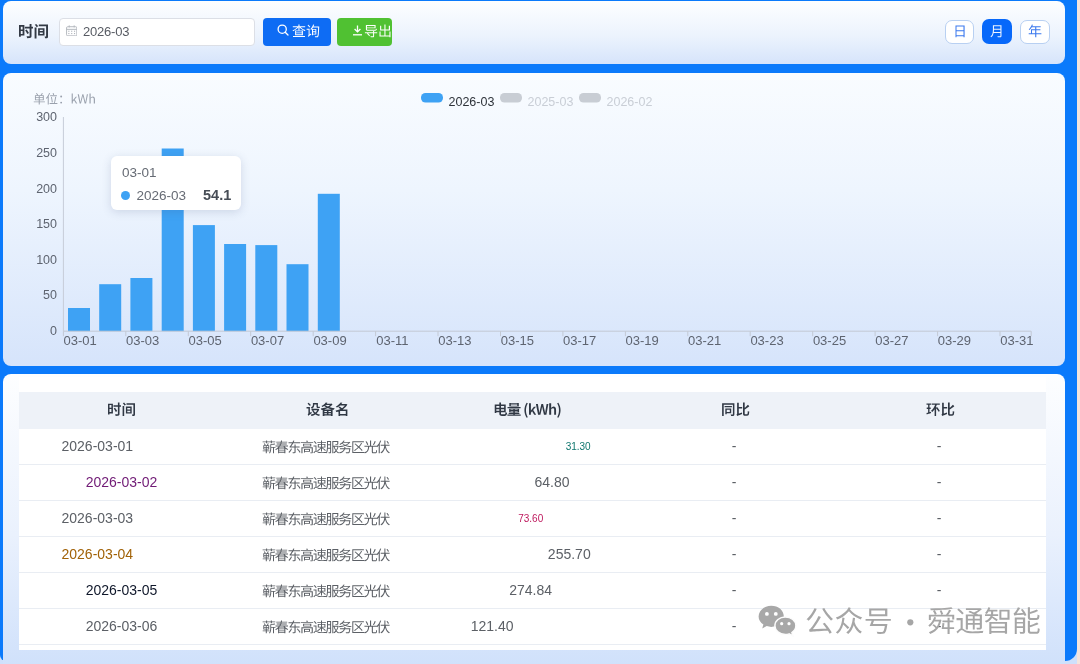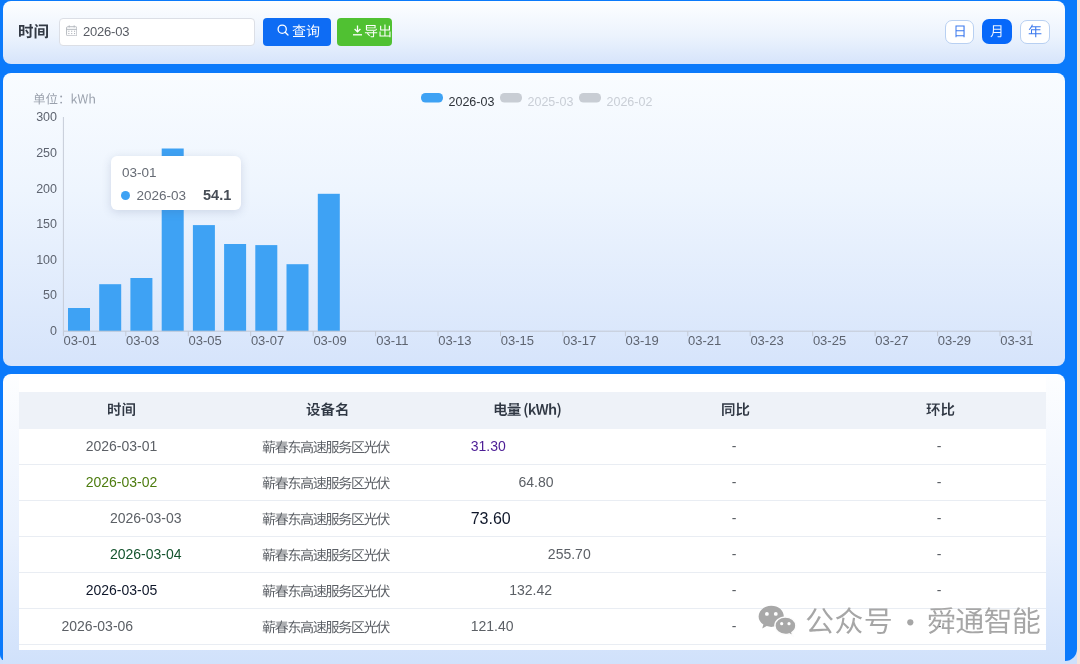--- a/index.html
+++ b/index.html
@@ -145,61 +145,61 @@
   </svg>
 <svg style="position:absolute;left:925.7px;top:397.7px;overflow:visible" width="29.0" height="21.0" viewBox="0 -16.82 29.0 21.02">
     <path d="M0.7 -7.2H4.7V-5.8H0.7ZM0.5 -11.4H5.0V-10.0H0.5ZM0.4 -1.7Q1.3 -2.0 2.5 -2.4Q3.7 -2.7 4.9 -3.1L5.1 -1.8Q4.0 -1.4 2.9 -1.0Q1.7 -0.6 0.8 -0.3ZM2.1 -10.5H3.5V-2.2L2.1 -1.8ZM5.6 -11.4H13.8V-10.0H5.6ZM9.3 -10.6 10.9 -10.2Q10.4 -8.7 9.6 -7.3Q8.9 -6.0 8.1 -4.8Q7.2 -3.6 6.3 -2.7Q6.1 -2.9 5.9 -3.1Q5.7 -3.3 5.5 -3.6Q5.2 -3.8 5.0 -4.0Q6.0 -4.7 6.8 -5.8Q7.6 -6.8 8.2 -8.1Q8.9 -9.3 9.3 -10.6ZM9.8 -6.9 11.0 -7.7Q11.5 -7.1 12.1 -6.5Q12.6 -5.8 13.1 -5.1Q13.6 -4.4 13.9 -3.9L12.6 -3.0Q12.4 -3.5 11.9 -4.2Q11.4 -4.9 10.9 -5.6Q10.3 -6.3 9.8 -6.9ZM8.6 -8.0 10.1 -8.6V1.2H8.6Z M17.3 -7.9H21.2V-6.4H17.3ZM27.0 -10.0 28.3 -8.6Q27.5 -7.9 26.7 -7.3Q25.9 -6.7 25.0 -6.1Q24.2 -5.5 23.4 -5.0Q23.3 -5.3 23.0 -5.6Q22.8 -5.9 22.6 -6.2Q23.4 -6.7 24.2 -7.3Q25.0 -8.0 25.7 -8.7Q26.4 -9.4 27.0 -10.0ZM22.0 -12.2H23.7V-1.6Q23.7 -1.0 23.8 -0.8Q23.9 -0.6 24.3 -0.6Q24.4 -0.6 24.6 -0.6Q24.9 -0.6 25.1 -0.6Q25.4 -0.6 25.6 -0.6Q25.9 -0.6 26.0 -0.6Q26.3 -0.6 26.4 -0.9Q26.6 -1.2 26.7 -1.9Q26.7 -2.6 26.8 -3.9Q27.0 -3.7 27.3 -3.6Q27.5 -3.4 27.8 -3.3Q28.1 -3.2 28.3 -3.2Q28.2 -1.7 28.0 -0.8Q27.8 0.1 27.4 0.5Q26.9 0.9 26.1 0.9Q26.0 0.9 25.7 0.9Q25.4 0.9 25.1 0.9Q24.8 0.9 24.5 0.9Q24.2 0.9 24.1 0.9Q23.3 0.9 22.8 0.7Q22.4 0.5 22.2 -0.1Q22.0 -0.6 22.0 -1.6ZM16.2 1.2Q16.1 1.0 16.0 0.8Q15.9 0.5 15.7 0.3Q15.6 0.0 15.4 -0.1Q15.7 -0.2 15.9 -0.6Q16.1 -0.9 16.1 -1.4V-12.1H17.8V-0.4Q17.8 -0.4 17.6 -0.3Q17.5 -0.2 17.2 0.0Q17.0 0.2 16.8 0.4Q16.5 0.6 16.3 0.8Q16.2 1.0 16.2 1.2ZM16.2 1.2 15.9 -0.3 16.6 -0.9 21.0 -2.3Q21.0 -2.1 21.0 -1.8Q21.0 -1.5 21.1 -1.2Q21.1 -1.0 21.1 -0.8Q19.7 -0.2 18.8 0.1Q17.8 0.4 17.3 0.6Q16.8 0.8 16.6 1.0Q16.3 1.1 16.2 1.2Z" fill="#303844"></path>
   </svg>
 <svg width="0" height="0" style="position:absolute">
     <defs>
       <path id="dev" d="M0.6 -10.8H13.3V-9.9H0.6ZM4.1 -11.8H5.1V-9.0H4.1ZM8.8 -11.8H9.9V-9.0H8.8ZM2.2 -4.6V-3.5H6.3V-4.6ZM2.2 -6.3V-5.3H6.3V-6.3ZM1.3 -7.1H7.2V-2.7H1.3ZM0.7 -1.8H7.5V-0.9H0.7ZM3.8 -6.6H4.7V-2.8H4.8V1.1H3.8V-2.8H3.8ZM8.7 -5.3H13.5V-4.4H8.7ZM11.0 -5.2H12.0V1.1H11.0ZM12.8 -8.7 13.3 -7.9Q12.7 -7.7 11.9 -7.6Q11.0 -7.5 10.2 -7.4Q9.3 -7.3 8.5 -7.3Q8.5 -7.4 8.4 -7.7Q8.3 -7.9 8.3 -8.1Q9.0 -8.1 9.9 -8.2Q10.7 -8.3 11.5 -8.4Q12.3 -8.6 12.8 -8.7ZM5.9 -9.0 6.8 -8.6Q6.4 -8.0 6.1 -7.5Q5.7 -6.9 5.4 -6.5L4.6 -6.9Q4.8 -7.2 5.1 -7.5Q5.3 -7.9 5.5 -8.3Q5.7 -8.7 5.9 -9.0ZM1.8 -8.6 2.5 -9.0Q2.9 -8.6 3.2 -8.2Q3.5 -7.8 3.7 -7.4L2.8 -7.0Q2.7 -7.3 2.4 -7.8Q2.1 -8.2 1.8 -8.6ZM8.3 -8.1H9.2V-4.3Q9.2 -3.7 9.2 -3.0Q9.1 -2.3 9.0 -1.5Q8.8 -0.8 8.5 -0.1Q8.3 0.6 7.8 1.2Q7.7 1.1 7.6 0.9Q7.5 0.8 7.3 0.7Q7.2 0.6 7.1 0.5Q7.6 -0.2 7.9 -1.0Q8.1 -1.9 8.2 -2.7Q8.3 -3.6 8.3 -4.4Z M13.5 -6.7H26.0V-5.8H13.5ZM16.7 -2.5H22.7V-1.7H16.7ZM16.7 -0.4H22.7V0.5H16.7ZM14.7 -8.7H24.8V-7.8H14.7ZM14.2 -10.6H25.2V-9.7H14.2ZM16.1 -4.7H23.4V1.0H22.3V-3.8H17.1V1.1H16.1ZM19.0 -11.8 20.1 -11.7Q20.0 -10.3 19.5 -9.0Q19.1 -7.6 18.4 -6.4Q17.6 -5.1 16.5 -4.1Q15.4 -3.0 13.9 -2.2Q13.9 -2.3 13.7 -2.5Q13.6 -2.6 13.5 -2.8Q13.3 -2.9 13.2 -3.0Q14.7 -3.7 15.7 -4.7Q16.8 -5.7 17.5 -6.9Q18.1 -8.1 18.5 -9.3Q18.9 -10.6 19.0 -11.8ZM22.2 -6.5Q22.6 -5.8 23.3 -5.1Q23.9 -4.5 24.7 -4.0Q25.4 -3.5 26.2 -3.1Q26.1 -3.0 26.0 -2.9Q25.8 -2.7 25.7 -2.6Q25.6 -2.4 25.5 -2.3Q24.7 -2.6 23.9 -3.2Q23.1 -3.8 22.5 -4.6Q21.8 -5.3 21.3 -6.1Z M27.9 -4.6V-5.4L28.6 -5.8H37.6L37.6 -4.8H29.4Q29.0 -4.8 28.7 -4.7Q28.4 -4.7 28.2 -4.7Q28.0 -4.6 27.9 -4.6ZM32.5 -7.8H33.6V-0.3Q33.6 0.1 33.4 0.4Q33.3 0.7 33.0 0.8Q32.7 0.9 32.1 1.0Q31.6 1.0 30.8 1.0Q30.8 0.8 30.7 0.6Q30.7 0.4 30.6 0.3Q30.5 0.1 30.4 -0.1Q31.0 -0.1 31.5 -0.1Q32.0 -0.1 32.2 -0.1Q32.4 -0.1 32.4 -0.1Q32.5 -0.2 32.5 -0.3ZM29.0 -3.7 30.0 -3.4Q29.7 -2.6 29.3 -1.9Q28.8 -1.2 28.3 -0.6Q27.8 0.1 27.3 0.5Q27.2 0.4 27.0 0.3Q26.9 0.2 26.7 0.1Q26.5 -0.1 26.4 -0.1Q27.2 -0.8 27.9 -1.7Q28.6 -2.7 29.0 -3.7ZM34.7 -3.2 35.6 -3.7Q36.1 -3.1 36.7 -2.5Q37.3 -1.9 37.8 -1.3Q38.3 -0.6 38.6 -0.2L37.6 0.4Q37.3 -0.1 36.9 -0.8Q36.4 -1.4 35.8 -2.0Q35.3 -2.7 34.7 -3.2ZM26.5 -9.9H38.2V-8.9H26.5ZM27.9 -4.6Q27.9 -4.7 27.8 -4.9Q27.7 -5.1 27.6 -5.3Q27.6 -5.5 27.5 -5.6Q27.7 -5.7 28.0 -6.0Q28.2 -6.3 28.6 -6.7Q28.7 -7.0 29.0 -7.5Q29.4 -8.0 29.8 -8.7Q30.2 -9.4 30.6 -10.2Q31.0 -11.0 31.3 -11.8L32.4 -11.4Q31.9 -10.3 31.3 -9.1Q30.7 -8.0 30.0 -7.0Q29.4 -6.0 28.7 -5.2V-5.2Q28.7 -5.2 28.6 -5.1Q28.5 -5.1 28.3 -5.0Q28.1 -4.9 28.0 -4.8Q27.9 -4.7 27.9 -4.6Z M38.9 -10.3H51.2V-9.4H38.9ZM42.1 -7.8V-6.6H48.2V-7.8ZM41.1 -8.6H49.3V-5.8H41.1ZM39.4 -5.0H50.4V-4.1H40.5V1.1H39.4ZM49.7 -5.0H50.8V0.0Q50.8 0.4 50.7 0.6Q50.6 0.8 50.3 0.9Q50.0 1.0 49.5 1.0Q49.1 1.0 48.4 1.0Q48.3 0.8 48.3 0.6Q48.2 0.4 48.1 0.2Q48.4 0.2 48.7 0.2Q49.0 0.2 49.2 0.2Q49.4 0.2 49.5 0.2Q49.7 0.2 49.7 0.0ZM44.3 -11.6 45.3 -11.8Q45.5 -11.4 45.7 -10.8Q45.9 -10.3 45.9 -10.0L44.9 -9.6Q44.8 -10.0 44.6 -10.6Q44.4 -11.1 44.3 -11.6ZM42.6 -3.3H48.0V-0.4H42.6V-1.2H47.0V-2.5H42.6ZM42.0 -3.3H43.0V0.3H42.0Z M54.5 -6.8V-1.0H53.5V-5.8H51.5V-6.8ZM51.7 -10.6 52.5 -11.2Q52.9 -10.8 53.4 -10.4Q53.8 -10.0 54.2 -9.6Q54.5 -9.2 54.8 -8.9L53.9 -8.2Q53.7 -8.6 53.3 -9.0Q53.0 -9.4 52.6 -9.8Q52.1 -10.3 51.7 -10.6ZM54.0 -1.5Q54.4 -1.5 54.7 -1.3Q55.0 -1.0 55.6 -0.7Q56.3 -0.3 57.2 -0.2Q58.1 -0.1 59.2 -0.1Q60.0 -0.1 60.9 -0.1Q61.9 -0.2 62.7 -0.2Q63.6 -0.3 64.3 -0.3Q64.2 -0.2 64.1 -0.0Q64.1 0.2 64.0 0.4Q64.0 0.6 64.0 0.7Q63.6 0.7 63.0 0.8Q62.4 0.8 61.7 0.8Q61.0 0.8 60.4 0.8Q59.7 0.8 59.2 0.8Q58.0 0.8 57.0 0.7Q56.1 0.6 55.4 0.1Q54.9 -0.1 54.6 -0.4Q54.3 -0.6 54.0 -0.6Q53.8 -0.6 53.5 -0.4Q53.1 -0.2 52.8 0.2Q52.4 0.6 52.0 1.0L51.4 0.1Q52.1 -0.6 52.8 -1.0Q53.5 -1.5 54.0 -1.5ZM56.8 -7.4V-5.6H62.4V-7.4ZM55.8 -8.2H63.4V-4.8H55.8ZM55.3 -10.3H64.0V-9.4H55.3ZM59.0 -11.7H60.0V-0.7H59.0ZM58.8 -5.1 59.5 -4.8Q59.1 -4.0 58.5 -3.3Q57.9 -2.6 57.2 -2.0Q56.5 -1.5 55.8 -1.1Q55.7 -1.2 55.6 -1.4Q55.5 -1.5 55.3 -1.7Q55.2 -1.8 55.1 -1.9Q55.8 -2.2 56.5 -2.7Q57.2 -3.2 57.8 -3.8Q58.4 -4.4 58.8 -5.1ZM59.3 -4.5 59.9 -5.1Q60.6 -4.6 61.3 -4.1Q62.1 -3.6 62.7 -3.0Q63.4 -2.5 63.8 -2.0L63.1 -1.3Q62.7 -1.8 62.1 -2.3Q61.4 -2.9 60.7 -3.4Q60.0 -4.0 59.3 -4.5Z M65.4 -11.2H68.7V-10.3H65.4ZM65.4 -8.0H68.7V-7.0H65.4ZM70.9 -6.4H76.0V-5.5H70.9ZM65.4 -4.6H68.7V-3.6H65.4ZM65.0 -11.2H66.0V-6.2Q66.0 -5.4 65.9 -4.4Q65.9 -3.5 65.8 -2.5Q65.7 -1.5 65.4 -0.6Q65.2 0.4 64.8 1.1Q64.7 1.1 64.6 1.0Q64.4 0.9 64.3 0.8Q64.1 0.7 64.0 0.6Q64.3 -0.1 64.5 -1.0Q64.7 -1.8 64.8 -2.7Q64.9 -3.7 65.0 -4.6Q65.0 -5.4 65.0 -6.2ZM68.1 -11.2H69.1V-0.1Q69.1 0.3 69.0 0.5Q68.9 0.8 68.6 0.9Q68.3 1.1 67.9 1.1Q67.4 1.1 66.7 1.1Q66.7 1.0 66.7 0.8Q66.6 0.6 66.6 0.4Q66.5 0.2 66.4 0.1Q66.9 0.1 67.3 0.1Q67.7 0.1 67.8 0.1Q68.0 0.1 68.0 0.1Q68.1 0.0 68.1 -0.2ZM75.2 -11.2H76.3V-8.5Q76.3 -8.1 76.2 -7.9Q76.0 -7.7 75.7 -7.5Q75.4 -7.4 74.8 -7.4Q74.3 -7.4 73.5 -7.4Q73.5 -7.6 73.4 -7.9Q73.3 -8.1 73.2 -8.3Q73.6 -8.3 74.0 -8.3Q74.3 -8.3 74.6 -8.3Q74.9 -8.3 75.0 -8.3Q75.1 -8.3 75.2 -8.3Q75.2 -8.4 75.2 -8.5ZM75.7 -6.4H75.9L76.1 -6.5L76.7 -6.3Q76.3 -4.5 75.6 -3.1Q74.9 -1.7 74.0 -0.6Q73.1 0.4 72.0 1.0Q71.9 0.9 71.7 0.6Q71.5 0.4 71.4 0.3Q72.4 -0.3 73.2 -1.2Q74.1 -2.2 74.8 -3.4Q75.4 -4.7 75.7 -6.2ZM72.5 -5.8Q72.9 -4.5 73.5 -3.3Q74.2 -2.1 75.1 -1.1Q76.0 -0.2 77.1 0.3Q76.9 0.5 76.7 0.7Q76.5 0.9 76.4 1.1Q75.3 0.5 74.4 -0.5Q73.4 -1.5 72.8 -2.8Q72.1 -4.1 71.6 -5.6ZM70.3 -11.2H75.5V-10.2H71.3V1.1H70.3Z M78.0 -3.9H87.7V-3.0H78.0ZM87.3 -3.9H88.4Q88.4 -3.9 88.4 -3.9Q88.4 -3.8 88.4 -3.7Q88.3 -3.6 88.3 -3.5Q88.2 -2.2 88.0 -1.4Q87.8 -0.6 87.7 -0.1Q87.5 0.4 87.2 0.6Q87.0 0.8 86.7 0.9Q86.5 0.9 86.1 1.0Q85.8 1.0 85.2 1.0Q84.6 1.0 84.0 0.9Q84.0 0.7 83.9 0.4Q83.8 0.2 83.6 -0.0Q84.1 0.0 84.5 0.0Q84.9 0.1 85.3 0.1Q85.6 0.1 85.8 0.1Q86.0 0.1 86.1 0.1Q86.3 0.0 86.4 -0.1Q86.6 -0.2 86.7 -0.6Q86.9 -1.1 87.1 -1.8Q87.2 -2.6 87.3 -3.8ZM82.4 -5.3 83.5 -5.2Q83.3 -3.4 82.5 -2.1Q81.8 -0.9 80.6 -0.1Q79.4 0.7 77.6 1.1Q77.5 1.0 77.4 0.8Q77.3 0.6 77.2 0.5Q77.1 0.3 77.0 0.2Q78.7 -0.1 79.8 -0.8Q81.0 -1.4 81.6 -2.5Q82.2 -3.7 82.4 -5.3ZM80.7 -10.3H87.5V-9.4H80.7ZM87.2 -10.3H87.5L87.6 -10.4L88.3 -9.9Q87.5 -8.8 86.3 -8.0Q85.1 -7.1 83.6 -6.5Q82.1 -5.9 80.5 -5.6Q78.9 -5.2 77.3 -5.0Q77.2 -5.2 77.1 -5.5Q77.0 -5.7 76.8 -5.9Q78.4 -6.1 80.0 -6.4Q81.6 -6.7 83.0 -7.2Q84.4 -7.8 85.5 -8.5Q86.6 -9.2 87.2 -10.2ZM80.7 -9.3Q81.5 -8.3 82.8 -7.6Q84.1 -7.0 85.9 -6.6Q87.6 -6.2 89.7 -6.1Q89.6 -6.0 89.4 -5.8Q89.3 -5.7 89.2 -5.5Q89.1 -5.3 89.1 -5.2Q87.0 -5.3 85.2 -5.8Q83.5 -6.2 82.1 -7.0Q80.7 -7.7 79.8 -8.9ZM81.6 -11.8 82.6 -11.6Q81.9 -10.4 80.8 -9.3Q79.7 -8.2 78.1 -7.3Q78.1 -7.4 77.9 -7.6Q77.8 -7.7 77.7 -7.9Q77.6 -8.0 77.5 -8.1Q78.5 -8.6 79.2 -9.2Q80.0 -9.9 80.6 -10.5Q81.2 -11.2 81.6 -11.8Z M99.1 -9.3 100.1 -8.9Q99.2 -7.4 98.1 -6.0Q96.9 -4.6 95.6 -3.4Q94.3 -2.2 92.9 -1.3Q92.8 -1.4 92.7 -1.5Q92.5 -1.7 92.4 -1.8Q92.2 -2.0 92.1 -2.1Q93.5 -2.9 94.8 -4.0Q96.1 -5.2 97.2 -6.5Q98.3 -7.9 99.1 -9.3ZM92.5 -8.2 93.3 -8.8Q94.2 -8.0 95.2 -7.2Q96.3 -6.3 97.3 -5.4Q98.3 -4.5 99.1 -3.6Q100.0 -2.8 100.6 -2.1L99.7 -1.3Q99.2 -2.0 98.3 -2.9Q97.5 -3.7 96.5 -4.7Q95.5 -5.6 94.5 -6.5Q93.5 -7.4 92.5 -8.2ZM101.9 -11.0V-10.0H91.3V-0.3H102.2V0.7H90.3V-11.0Z M109.8 -5.7H110.9V-0.5Q110.9 -0.1 111.0 -0.0Q111.1 0.1 111.5 0.1Q111.6 0.1 111.9 0.1Q112.1 0.1 112.4 0.1Q112.7 0.1 113.0 0.1Q113.2 0.1 113.4 0.1Q113.6 0.1 113.8 -0.1Q113.9 -0.2 114.0 -0.7Q114.0 -1.2 114.1 -2.2Q114.2 -2.2 114.4 -2.1Q114.5 -2.0 114.7 -1.9Q114.9 -1.9 115.0 -1.8Q115.0 -0.7 114.8 -0.0Q114.7 0.6 114.4 0.8Q114.0 1.1 113.4 1.1Q113.3 1.1 113.0 1.1Q112.8 1.1 112.4 1.1Q112.1 1.1 111.8 1.1Q111.5 1.1 111.4 1.1Q110.8 1.1 110.4 1.0Q110.1 0.8 110.0 0.5Q109.8 0.2 109.8 -0.4ZM106.1 -5.6H107.2Q107.1 -4.4 106.9 -3.4Q106.7 -2.3 106.2 -1.5Q105.8 -0.6 104.9 0.0Q104.1 0.7 102.7 1.1Q102.7 1.0 102.6 0.8Q102.5 0.6 102.3 0.5Q102.2 0.3 102.1 0.2Q103.3 -0.2 104.1 -0.7Q104.9 -1.3 105.3 -2.0Q105.7 -2.8 105.9 -3.7Q106.0 -4.6 106.1 -5.6ZM103.5 -10.7 104.5 -11.1Q104.8 -10.5 105.2 -9.9Q105.5 -9.3 105.8 -8.7Q106.1 -8.1 106.2 -7.6L105.2 -7.2Q105.1 -7.7 104.8 -8.3Q104.6 -8.9 104.2 -9.5Q103.9 -10.2 103.5 -10.7ZM112.7 -11.2 113.8 -10.8Q113.5 -10.2 113.2 -9.6Q112.9 -8.9 112.5 -8.3Q112.2 -7.7 111.9 -7.3L111.0 -7.6Q111.3 -8.1 111.6 -8.7Q111.9 -9.4 112.2 -10.0Q112.5 -10.7 112.7 -11.2ZM102.4 -6.4H114.9V-5.4H102.4ZM108.0 -11.8H109.1V-6.0H108.0Z M118.2 -11.7 119.2 -11.4Q118.7 -10.2 118.1 -9.1Q117.5 -7.9 116.8 -6.9Q116.1 -5.8 115.3 -5.1Q115.2 -5.2 115.1 -5.4Q115.0 -5.6 114.9 -5.8Q114.8 -6.0 114.7 -6.1Q115.4 -6.8 116.0 -7.7Q116.7 -8.6 117.2 -9.6Q117.8 -10.7 118.2 -11.7ZM116.7 -8.1 117.8 -9.2 117.8 -9.1V1.1H116.7ZM118.7 -7.6H127.6V-6.6H118.7ZM123.5 -7.2Q123.8 -5.5 124.4 -4.1Q124.9 -2.6 125.8 -1.5Q126.6 -0.4 127.8 0.2Q127.7 0.3 127.5 0.5Q127.4 0.6 127.2 0.8Q127.1 1.0 127.0 1.1Q125.8 0.4 124.9 -0.8Q124.1 -2.0 123.5 -3.6Q122.9 -5.2 122.6 -7.0ZM124.5 -10.9 125.3 -11.3Q125.6 -11.0 126.0 -10.5Q126.3 -10.1 126.6 -9.7Q126.9 -9.2 127.0 -8.9L126.2 -8.4Q126.0 -8.7 125.7 -9.1Q125.5 -9.6 125.1 -10.0Q124.8 -10.5 124.5 -10.9ZM122.4 -11.7H123.4V-8.5Q123.4 -7.3 123.3 -6.1Q123.2 -4.9 122.8 -3.6Q122.3 -2.3 121.5 -1.1Q120.7 0.1 119.3 1.1Q119.2 0.9 118.9 0.8Q118.7 0.6 118.5 0.4Q119.8 -0.6 120.6 -1.7Q121.4 -2.9 121.8 -4.0Q122.1 -5.2 122.3 -6.4Q122.4 -7.5 122.4 -8.5Z"></path>
     </defs>
   </svg>
 <div class="abs" style="left:19px;top:463.5px;width:1027px;height:1px;background:#e9edf3"></div>
-<div class="abs" style="left:61.5px;top:428.5px;width:120px;height:35px;line-height:35px;text-align:center;font-size:14px;color:#5c6066">2026-03-01</div>
+<div class="abs" style="left:61.5px;top:428.5px;width:120px;height:35px;line-height:35px;font-size:14px;color:#5c6066">2026-03-01</div>
 <svg style="position:absolute;left:261.5px;top:435.5px;overflow:visible" width="127.0" height="20" viewBox="0 -16.24 127.0 20">
     <use href="#dev" fill="#5c6066"></use>
   </svg>
-<div class="abs" style="left:470.7px;top:428.5px;width:120px;height:35px;line-height:35px;text-align:left;font-size:14px;color:#4c1d95">31.30</div>
+<div class="abs" style="left:470.7px;top:428.5px;width:120px;height:35px;line-height:35px;text-align:right;font-size:10px;color:#0f766e">31.30</div>
 <div class="abs" style="left:674.0px;top:428.5px;width:120px;height:35px;line-height:35px;text-align:center;font-size:14px;color:#5c6066">-</div>
 <div class="abs" style="left:879.0px;top:428.5px;width:120px;height:35px;line-height:35px;text-align:center;font-size:14px;color:#5c6066">-</div>
 <div class="abs" style="left:19px;top:499.5px;width:1027px;height:1px;background:#e9edf3"></div>
-<div class="abs" style="left:61.5px;top:464.5px;width:120px;height:35px;line-height:35px;text-align:center;font-size:14px;color:#4d7c0f">2026-03-02</div>
+<div class="abs" style="left:61.5px;top:464.5px;width:120px;height:35px;line-height:35px;text-align:center;font-size:14px;color:#701a75">2026-03-02</div>
 <svg style="position:absolute;left:261.5px;top:471.5px;overflow:visible" width="127.0" height="20" viewBox="0 -16.24 127.0 20">
     <use href="#dev" fill="#5c6066"></use>
   </svg>
-<div class="abs" style="left:476px;top:464.5px;width:120px;height:35px;line-height:35px;text-align:center;font-size:14px;color:#5c6066">64.80</div>
+<div class="abs" style="left:492px;top:464.5px;width:120px;height:35px;line-height:35px;text-align:center;font-size:14px;color:#5c6066">64.80</div>
 <div class="abs" style="left:674.0px;top:464.5px;width:120px;height:35px;line-height:35px;text-align:center;font-size:14px;color:#5c6066">-</div>
 <div class="abs" style="left:879.0px;top:464.5px;width:120px;height:35px;line-height:35px;text-align:center;font-size:14px;color:#5c6066">-</div>
 <div class="abs" style="left:19px;top:535.5px;width:1027px;height:1px;background:#e9edf3"></div>
-<div class="abs" style="left:61.5px;top:500.5px;width:120px;height:35px;line-height:35px;text-align:right;font-size:14px;color:#5c6066">2026-03-03</div>
+<div class="abs" style="left:61.5px;top:500.5px;width:120px;height:35px;line-height:35px;text-align:left;font-size:14px;color:#5c6066">2026-03-03</div>
 <svg style="position:absolute;left:261.5px;top:507.5px;overflow:visible" width="127.0" height="20" viewBox="0 -16.24 127.0 20">
     <use href="#dev" fill="#5c6066"></use>
   </svg>
-<div class="abs" style="left:470.7px;top:500.5px;width:120px;height:35px;line-height:35px;text-align:left;font-size:16px;color:#0f172a">73.60</div>
+<div class="abs" style="left:470.7px;top:500.5px;width:120px;height:35px;line-height:35px;text-align:center;font-size:10px;color:#be185d">73.60</div>
 <div class="abs" style="left:674.0px;top:500.5px;width:120px;height:35px;line-height:35px;text-align:center;font-size:14px;color:#5c6066">-</div>
 <div class="abs" style="left:879.0px;top:500.5px;width:120px;height:35px;line-height:35px;text-align:center;font-size:14px;color:#5c6066">-</div>
 <div class="abs" style="left:19px;top:571.5px;width:1027px;height:1px;background:#e9edf3"></div>
-<div class="abs" style="left:61.5px;top:536.5px;width:120px;height:35px;line-height:35px;text-align:right;font-size:14px;color:#14532d">2026-03-04</div>
+<div class="abs" style="left:61.5px;top:536.5px;width:120px;height:35px;line-height:35px;text-align:left;font-size:14px;color:#a16207">2026-03-04</div>
 <svg style="position:absolute;left:261.5px;top:543.5px;overflow:visible" width="127.0" height="20" viewBox="0 -16.24 127.0 20">
     <use href="#dev" fill="#5c6066"></use>
   </svg>
 <div class="abs" style="left:470.7px;top:536.5px;width:120px;height:35px;line-height:35px;text-align:right;font-size:14px;color:#5c6066">255.70</div>
 <div class="abs" style="left:674.0px;top:536.5px;width:120px;height:35px;line-height:35px;text-align:center;font-size:14px;color:#5c6066">-</div>
 <div class="abs" style="left:879.0px;top:536.5px;width:120px;height:35px;line-height:35px;text-align:center;font-size:14px;color:#5c6066">-</div>
 <div class="abs" style="left:19px;top:607.5px;width:1027px;height:1px;background:#e9edf3"></div>
 <div class="abs" style="left:61.5px;top:572.5px;width:120px;height:35px;line-height:35px;text-align:center;font-size:14px;color:#0f172a">2026-03-05</div>
 <svg style="position:absolute;left:261.5px;top:579.5px;overflow:visible" width="127.0" height="20" viewBox="0 -16.24 127.0 20">
     <use href="#dev" fill="#5c6066"></use>
   </svg>
-<div class="abs" style="left:470.7px;top:572.5px;width:120px;height:35px;line-height:35px;text-align:center;font-size:14px;color:#5c6066">132.42</div>
+<div class="abs" style="left:470.7px;top:572.5px;width:120px;height:35px;line-height:35px;text-align:center;font-size:14px;color:#5c6066">274.84</div>
 <div class="abs" style="left:674.0px;top:572.5px;width:120px;height:35px;line-height:35px;text-align:center;font-size:14px;color:#5c6066">-</div>
 <div class="abs" style="left:879.0px;top:572.5px;width:120px;height:35px;line-height:35px;text-align:center;font-size:14px;color:#5c6066">-</div>
 <div class="abs" style="left:19px;top:643.5px;width:1027px;height:1px;background:#e9edf3"></div>
-<div class="abs" style="left:61.5px;top:608.5px;width:120px;height:35px;line-height:35px;text-align:left;font-size:14px;color:#5c6066">2026-03-06</div>
+<div class="abs" style="left:61.5px;top:608.5px;width:120px;height:35px;line-height:35px;text-align:center;font-size:14px;color:#5c6066">2026-03-06</div>
 <svg style="position:absolute;left:261.5px;top:615.5px;overflow:visible" width="127.0" height="20" viewBox="0 -16.24 127.0 20">
     <use href="#dev" fill="#5c6066"></use>
   </svg>
 <div class="abs" style="left:470.7px;top:608.5px;width:120px;height:35px;line-height:35px;font-size:14px;color:#5c6066">121.40</div>
 <div class="abs" style="left:674.0px;top:608.5px;width:120px;height:35px;line-height:35px;text-align:center;font-size:14px;color:#5c6066">-</div>
 <div class="abs" style="left:879.0px;top:608.5px;width:120px;height:35px;line-height:35px;text-align:center;font-size:14px;color:#5c6066">-</div>
 <svg class="abs" style="left:758px;top:604.5px" width="41" height="36" viewBox="0 0 41 36">
 <path d="M13.2 0.8 C5.9 0.8 0.6 5.6 0.6 11.4 C0.6 14.8 2.5 17.6 5.4 19.5 L4.2 23.4 L8.7 21.1 C10.2 21.6 11.8 21.9 13.2 21.9 C20.5 21.9 25.8 17.2 25.8 11.35 C25.8 5.5 20.5 0.8 13.2 0.8 Z" fill="#a8a8a8"></path>
 <circle cx="8.9" cy="8.9" r="1.9" fill="#fff"></circle>
     <circle cx="17.8" cy="8.9" r="1.9" fill="#fff"></circle>

